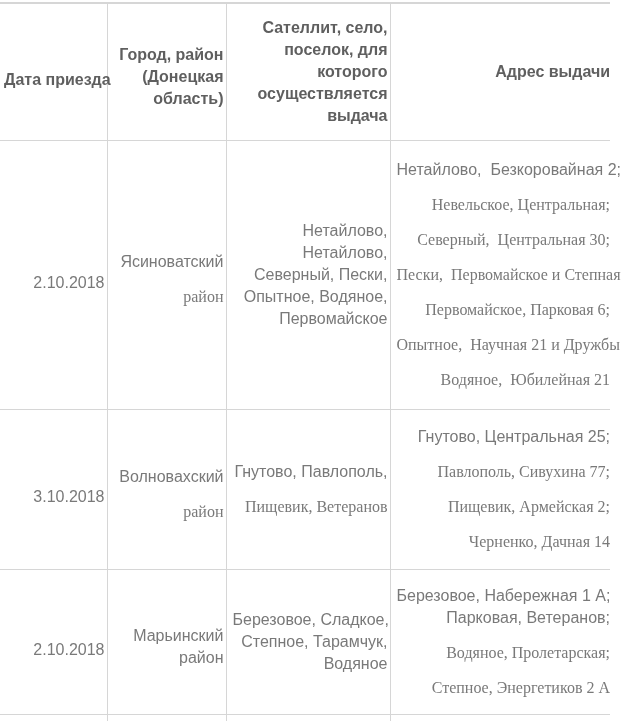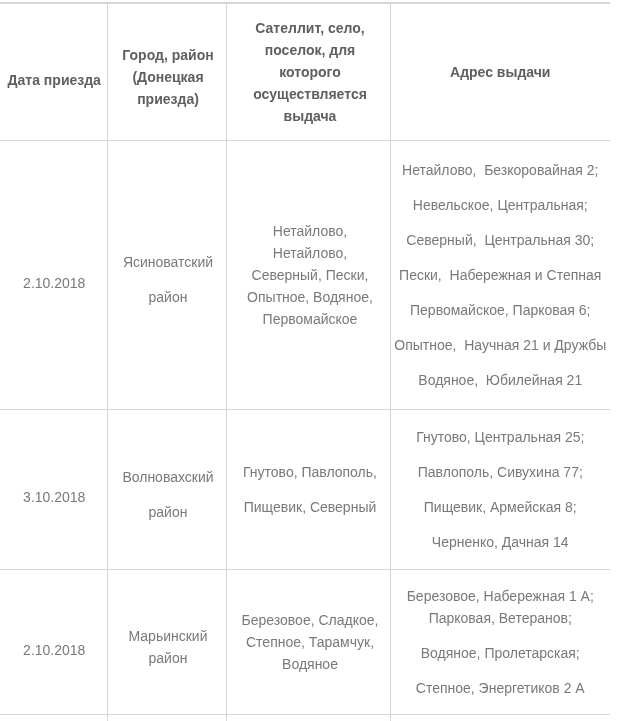--- a/index.html
+++ b/index.html
@@ -16,43 +16,43 @@
   }
   table.schedule {
     border-collapse: collapse;
     table-layout: fixed;
     width: 610px;
     margin-top: 2px;
     border-top: 2px solid var(--border-color, #d5d5d5);
   }
   th, td {
     vertical-align: middle;
-    text-align: center;
+    text-align: right;
     border-bottom: 1px solid var(--border-color, #d5d5d5);
-    font-size: 14px;
+    font-size: 16px;
     color: var(--body-color, #7a7a7a);
     font-weight: normal;
     overflow: visible;
   }
   th + th, td + td {
     border-left: 1px solid var(--border-color, #d5d5d5);
   }
   th {
     font-weight: bold;
     color: var(--header-color, #5f5f5f);
   }
   .line {
     white-space: pre;      
     line-height: 22px;
   }
-  .para + .para { margin-top: 13px; }
+  .para + .para { margin-top: 13px; font-family: Liberation Serif, serif; }
   .col-date       { padding: 18px 2px 2px 4px; }
   .col-district   { padding: 12px 2px 2px 5px; }
   .col-settlement { padding: 2px 2px 2px 6px; }
-  .col-address    { padding: 2px 0 2px 0; }
+  .col-address    { padding: 2px 0 2px 6px; }
 </style>
 </head>
 <body style="background: rgb(255, 255, 255);">
 
 <div class="screen">
   <table class="schedule">
     <colgroup>
         <col style="width: 107px;">
         <col style="width: 119px;">
         <col style="width: 164px;">
@@ -62,21 +62,21 @@
       <tr style="height: 137px;">
           <th class="col-date">
             <div class="para">
               <div class="line">Дата приезда</div>
             </div>
           </th>
           <th class="col-district">
             <div class="para">
               <div class="line">Город, район</div>
               <div class="line">(Донецкая</div>
-              <div class="line">приезда)</div>
+              <div class="line">область)</div>
             </div>
           </th>
           <th class="col-settlement">
             <div class="para">
               <div class="line">Сателлит, село,</div>
               <div class="line">поселок, для</div>
               <div class="line">которого</div>
               <div class="line">осуществляется</div>
               <div class="line">выдача</div>
             </div>
@@ -116,21 +116,21 @@
             <div class="para">
               <div class="line">Нетайлово,  Безкоровайная 2;</div>
             </div>
             <div class="para">
               <div class="line">Невельское, Центральная;</div>
             </div>
             <div class="para">
               <div class="line">Северный,  Центральная 30;</div>
             </div>
             <div class="para">
-              <div class="line">Пески,  Набережная и Степная</div>
+              <div class="line">Пески,  Первомайское и Степная</div>
             </div>
             <div class="para">
               <div class="line">Первомайское, Парковая 6;</div>
             </div>
             <div class="para">
               <div class="line">Опытное,  Научная 21 и Дружбы</div>
             </div>
             <div class="para">
               <div class="line">Водяное,  Юбилейная 21</div>
             </div>
@@ -148,32 +148,32 @@
             </div>
             <div class="para">
               <div class="line">район</div>
             </div>
           </td>
           <td class="col-settlement">
             <div class="para">
               <div class="line">Гнутово, Павлополь,</div>
             </div>
             <div class="para">
-              <div class="line">Пищевик, Северный</div>
+              <div class="line">Пищевик, Ветеранов</div>
             </div>
           </td>
           <td class="col-address">
             <div class="para">
               <div class="line">Гнутово, Центральная 25;</div>
             </div>
             <div class="para">
               <div class="line">Павлополь, Сивухина 77;</div>
             </div>
             <div class="para">
-              <div class="line">Пищевик, Армейская 8;</div>
+              <div class="line">Пищевик, Армейская 2;</div>
             </div>
             <div class="para">
               <div class="line">Черненко, Дачная 14</div>
             </div>
           </td>
         </tr>
         <tr style="height: 145px;">
           <td class="col-date">
             <div class="para">
               <div class="line">2.10.2018</div>

